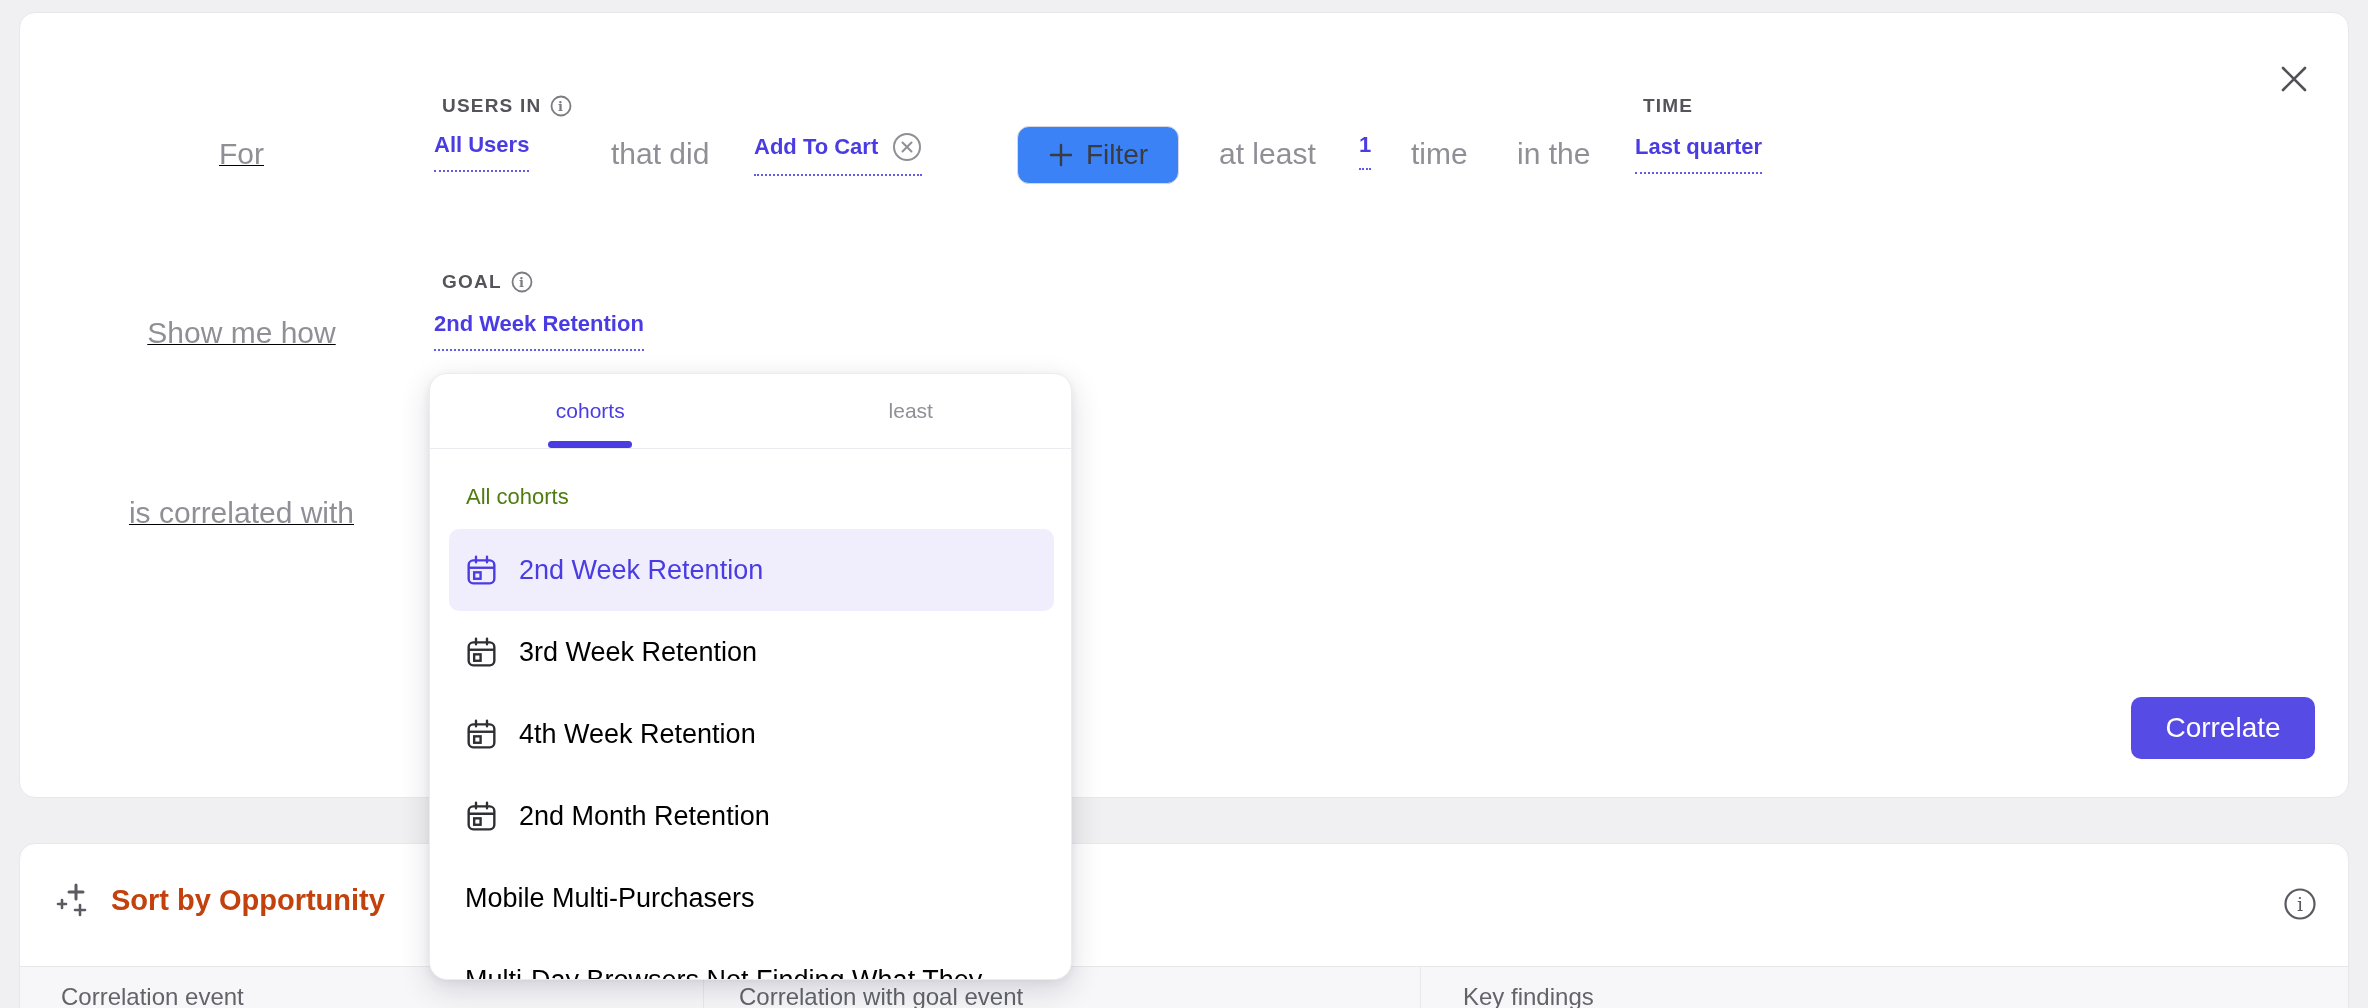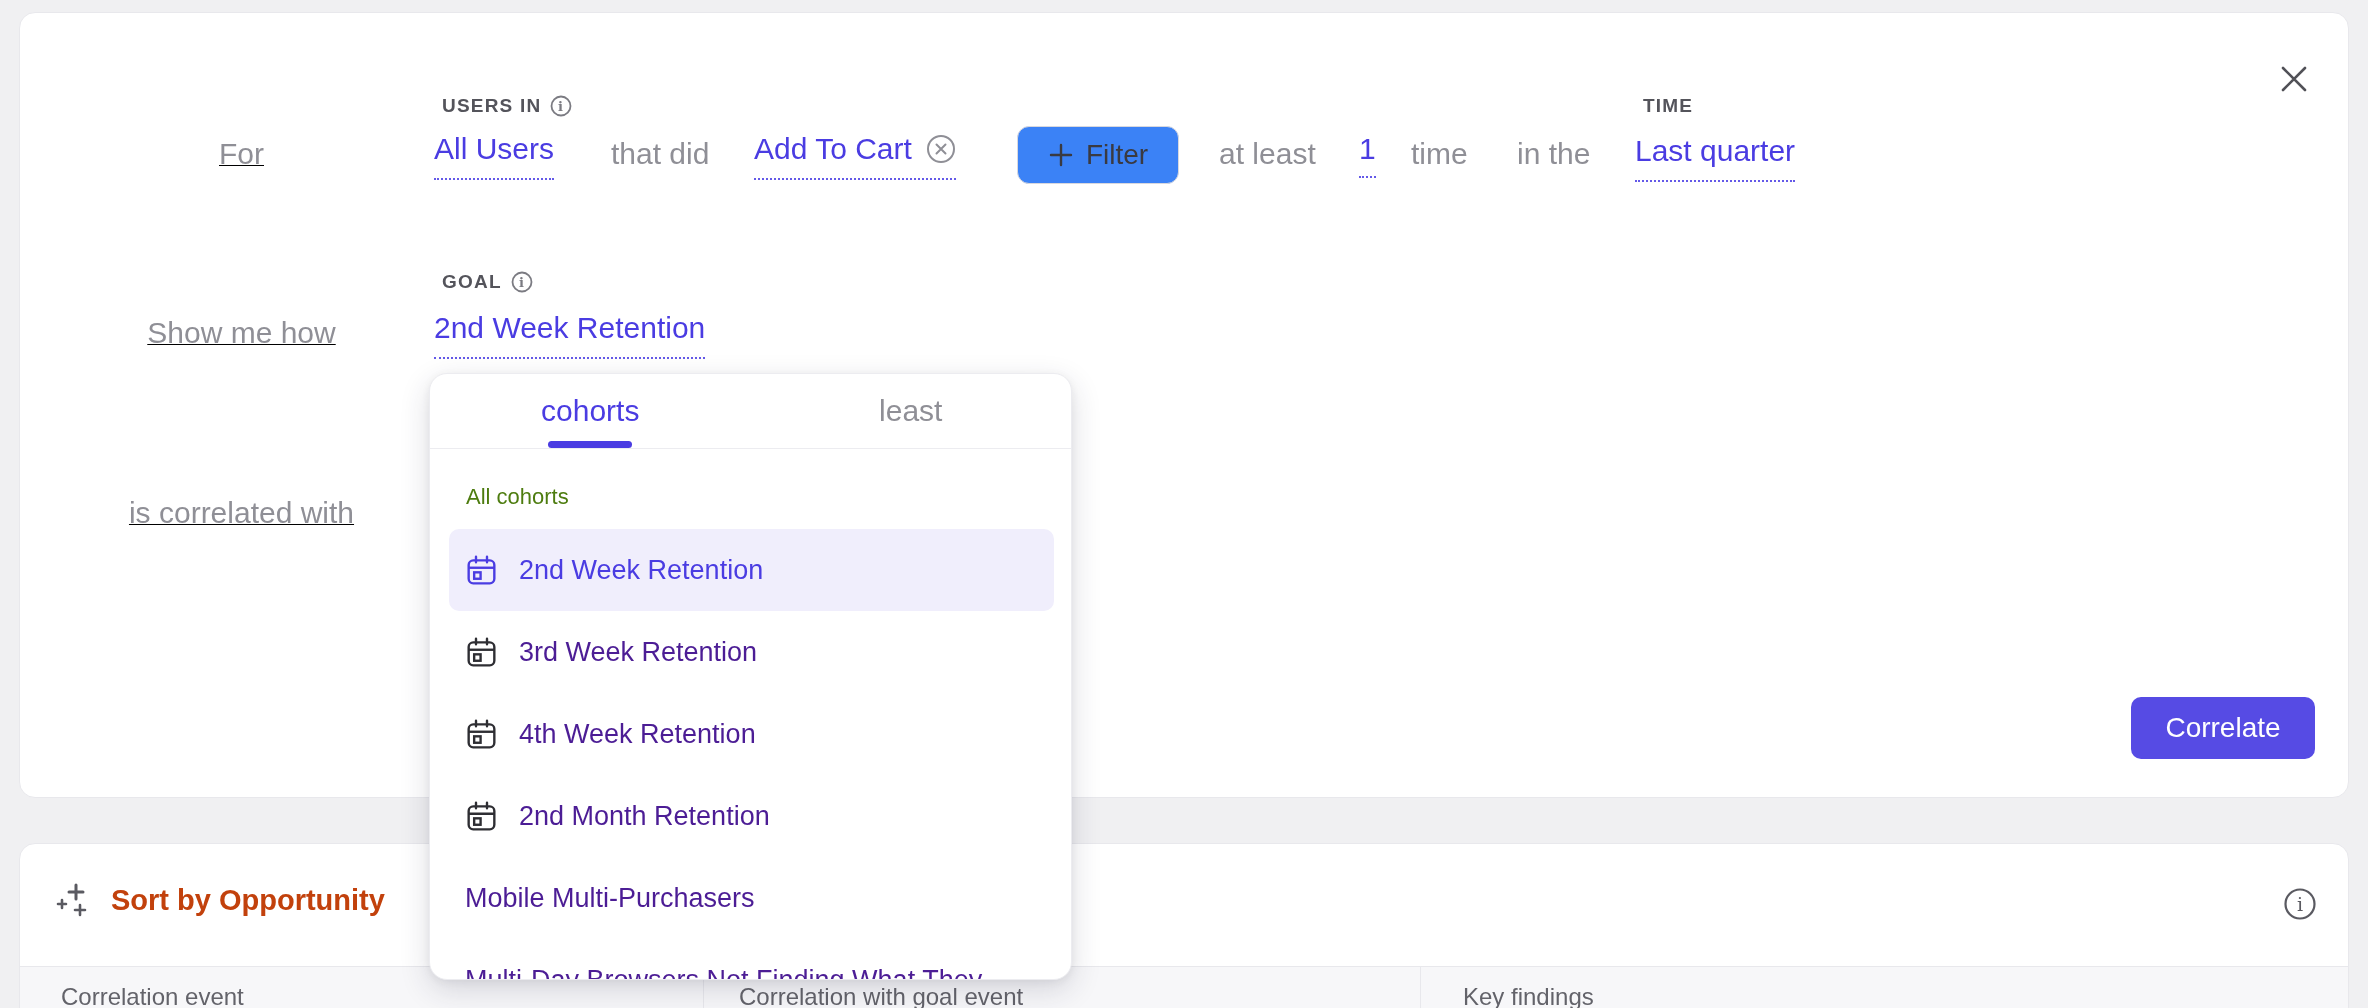--- a/index.html
+++ b/index.html
@@ -11,21 +11,21 @@
   }
   .card{
     position:absolute;background:#ffffff;border:1px solid #e8e8ec;border-radius:16px;
     box-sizing:border-box;
   }
   #query-card{left:19px;top:12px;width:2330px;height:786px;}
   #results-card{left:19px;top:843px;width:2330px;height:400px;}
 
   
   .gray-word{font-size:30px;color:#8f8f96;white-space:nowrap;}
-  .link{font-size:30px;color:#4a3ce2;font-weight:400;white-space:nowrap;}
+  .link{font-size:22px;color:#4a3ce2;font-weight:700;white-space:nowrap;}
   .dotted{border-bottom:2px dotted #6459e8;padding-bottom:12px;display:inline-flex;align-items:center;gap:14px;}
   .mini-label{font-size:19px;font-weight:600;color:#54545b;letter-spacing:1.2px;display:flex;align-items:center;gap:9px;white-space:nowrap;margin-left:8px;}
   .abs{position:absolute;}
   .right-col{width:291px;text-align:center;left:76px;text-decoration:underline;}
 
   .pill-btn{
     display:flex;align-items:center;justify-content:center;gap:12px;
     width:162px;height:58px;border:1px solid #d8d8de;border-radius:12px;
     background:#3b82f6;font-size:28px;color:#3a3a41;box-sizing:border-box;cursor:pointer;
   }
@@ -36,30 +36,30 @@
   }
 
   
   #dropdown{
     position:absolute;left:429px;top:373px;width:643px;height:607px;
     background:#fff;border:1px solid #ececf0;border-radius:18px;
     box-shadow:0 10px 30px rgba(40,40,70,.16),0 2px 8px rgba(0,0,0,.06);
     z-index:10;overflow:hidden;box-sizing:border-box;
   }
   .dd-tabs{position:relative;height:74px;display:flex;border-bottom:1px solid #ececf0;}
-  .dd-tab{flex:1;display:flex;align-items:center;justify-content:center;font-size:30px;color:#8f8f96;cursor:pointer;position:relative;}
+  .dd-tab{flex:1;display:flex;align-items:center;justify-content:center;font-size:21px;color:#8f8f96;cursor:pointer;position:relative;}
   .dd-tab.active{color:#4a3ce2;font-weight:500;}
   .dd-tab-indicator{position:absolute;bottom:0;left:50%;margin-left:-42px;width:84px;height:7px;border-radius:4px;background:#4a3ce2;}
   .dd-section-header{position:absolute;left:36px;top:110px;font-size:22px;color:#4d7c0f;}
   .dd-item{
     position:absolute;left:19px;width:605px;height:82px;box-sizing:border-box;
     display:flex;align-items:center;padding-left:16px;border-radius:10px;cursor:pointer;
   }
   .dd-item .dd-icon{width:33px;height:33px;margin-right:21px;display:inline-flex;flex:none;}
-  .dd-item .dd-label{font-size:27px;color:#4c1d95;font-weight:500;white-space:nowrap;}
+  .dd-item .dd-label{font-size:27px;color:#000000;font-weight:500;white-space:nowrap;}
   .dd-item.selected{background:#f0eefc;}
   .dd-item.selected .dd-label{color:#4a3ce2;}
 
   
   .sort-row{position:absolute;left:0;top:0;width:100%;height:122px;}
   .sort-btn{position:absolute;left:34px;top:36px;display:flex;align-items:center;gap:17px;cursor:pointer;}
   .sort-btn .sort-label{font-size:29px;font-weight:700;color:#c2410c;white-space:nowrap;}
   .panel-info{position:absolute;right:31px;top:43px;cursor:pointer;}
   .table-header{
     position:absolute;left:0;top:122px;width:100%;height:278px;

